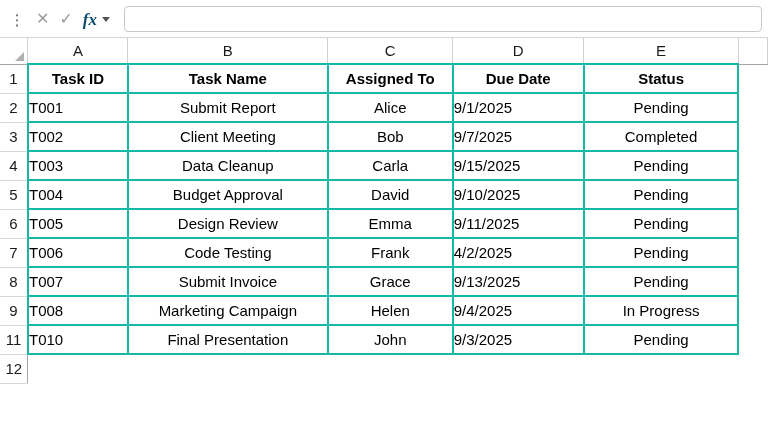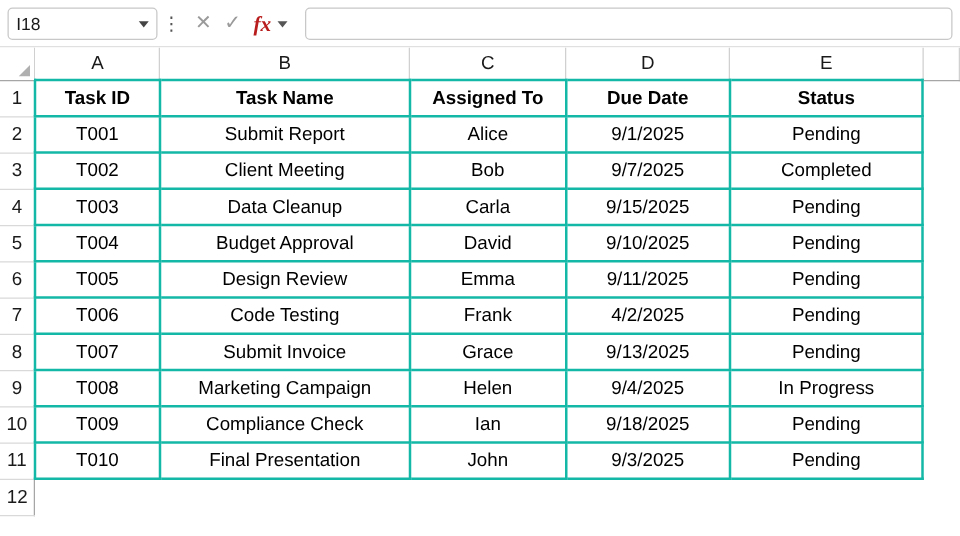--- a/index.html
+++ b/index.html
@@ -54,21 +54,21 @@
     align-items: center;
     gap: 10px;
     padding: 0 8px;
     color: #8a8a8a;
     font-size: 15px;
   }
   .fb-buttons .icon-x,
   .fb-buttons .icon-check { color: #9a9a9a; font-size: 16px; line-height: 1; }
   .fx-group {
     display: flex; align-items: center; gap: 3px;
-    color: #b91c1c;
+    color: #0c4a6e;
   }
   .fx {
     font-family: "Liberation Serif", serif;
     font-style: italic;
     font-weight: bold;
     font-size: 17px;
     line-height: 1;
   }
   .fx-chev {
     width: 0; height: 0;
@@ -165,40 +165,36 @@
     overflow: hidden;
   }
   .cell.empty { border-right: none; border-bottom: none; }
   .bordered {
     border: 2px solid #14b8a6;
   }
   .hdr {
     font-weight: bold;
     text-align: center;
   }
-  .ctr { text-align: center; }
+  .ctr { }
   .lft { text-align: center; }
 
   
   .w-a { width: 100px; }
   .w-b { width: 200px; }
   .w-c { width: 125px; }
   .w-d { width: 131px; }
   .w-e { width: 155px; }
   .w-rest { width: 29px; }
 </style>
 </head>
 <body>
 
 <div class="formula-bar">
 
-  <div class="name-box">
-    <span class="nb-text">I18</span>
-    <span class="chev"></span>
-  </div>
 
   <div class="dots">⋮</div>
 
   <div class="fb-buttons">
     <span class="icon-x">✕</span>
     <span class="icon-check">✓</span>
     <span class="fx-group">
       <span class="fx">fx</span>
       <span class="fx-chev"></span>
     </span>
@@ -307,29 +303,20 @@
     <tr>
       <td class="rowhead">9</td>
       <td class="cell bordered ctr">T008</td>
       <td class="cell bordered lft">Marketing Campaign</td>
       <td class="cell bordered lft">Helen</td>
       <td class="cell bordered ctr">9/4/2025</td>
       <td class="cell bordered lft">In Progress</td>
       <td class="cell empty"></td>
     </tr>
 
-    <tr>
-      <td class="rowhead">10</td>
-      <td class="cell bordered ctr">T009</td>
-      <td class="cell bordered lft">Compliance Check</td>
-      <td class="cell bordered lft">Ian</td>
-      <td class="cell bordered ctr">9/18/2025</td>
-      <td class="cell bordered lft">Pending</td>
-      <td class="cell empty"></td>
-    </tr>
 
     <tr>
       <td class="rowhead">11</td>
       <td class="cell bordered ctr">T010</td>
       <td class="cell bordered lft">Final Presentation</td>
       <td class="cell bordered lft">John</td>
       <td class="cell bordered ctr">9/3/2025</td>
       <td class="cell bordered lft">Pending</td>
       <td class="cell empty"></td>
     </tr>

